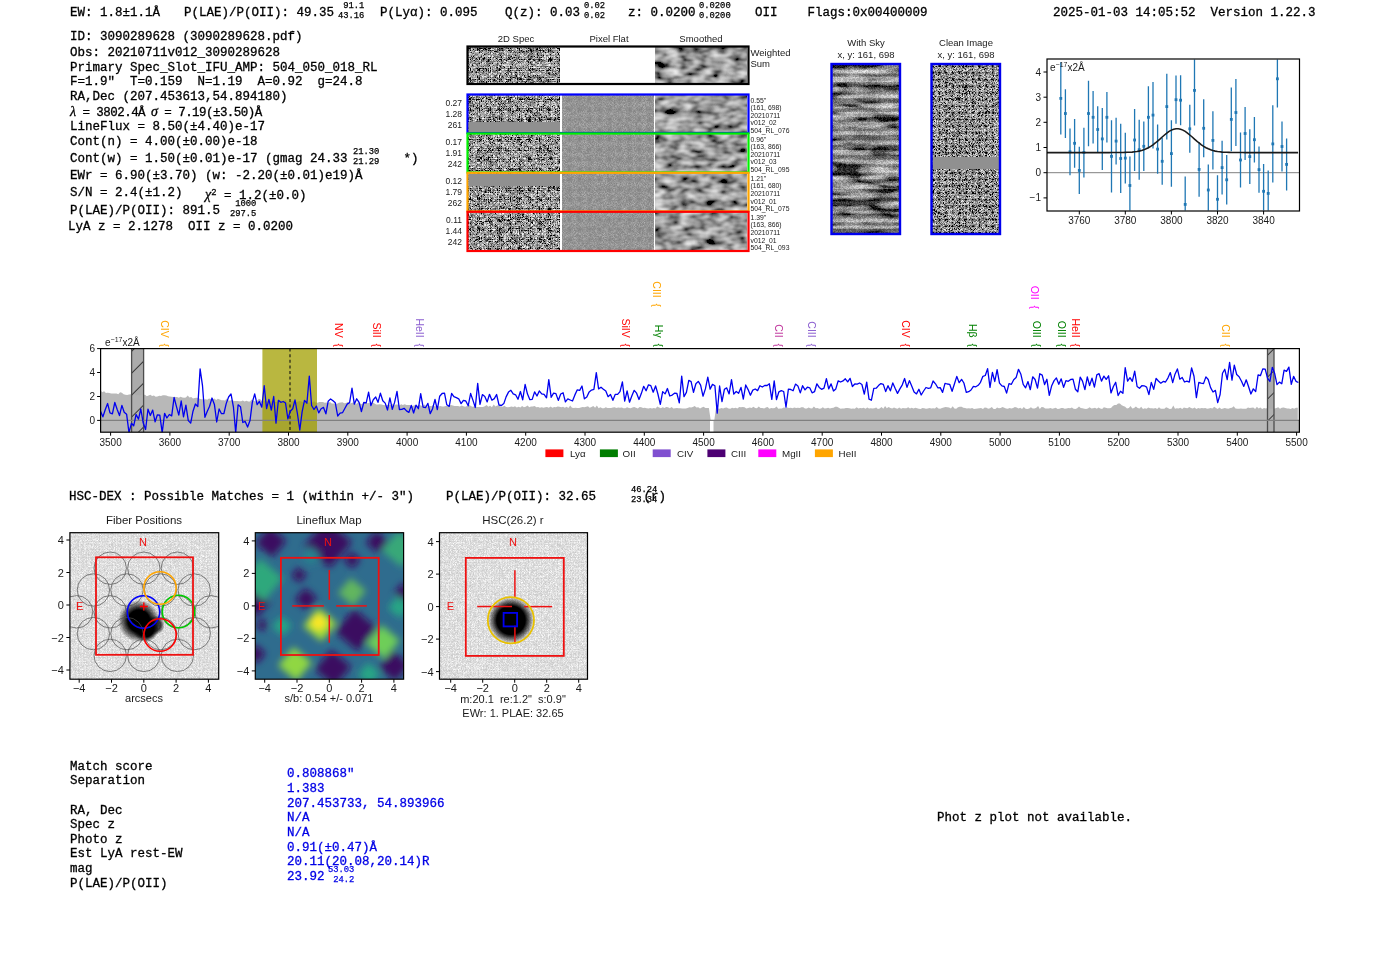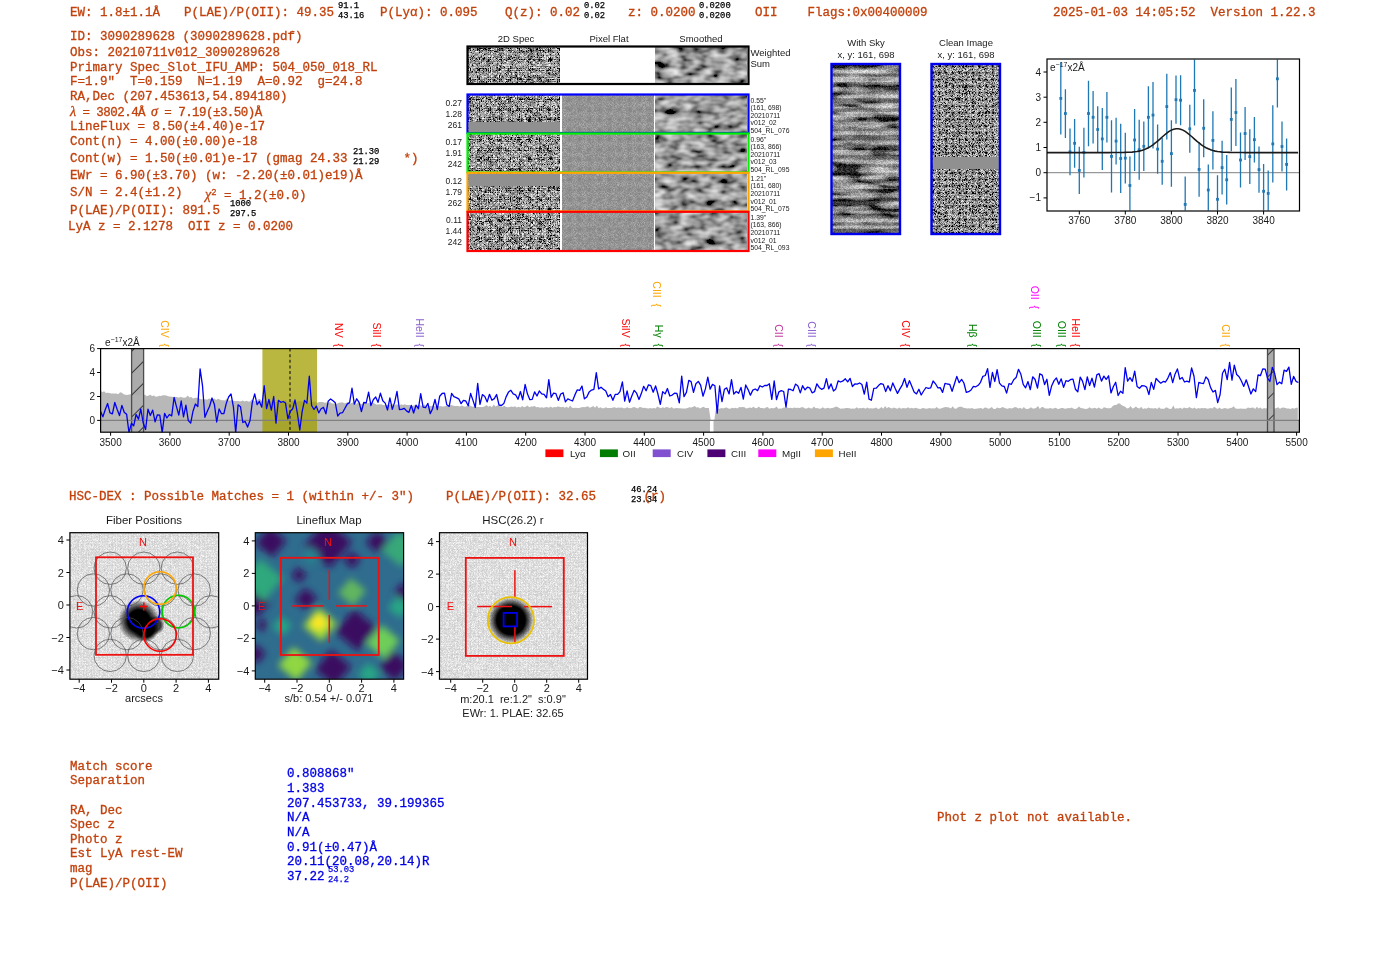--- a/index.html
+++ b/index.html
@@ -1,16 +1,16 @@
 <!DOCTYPE html>
 <html><head><meta charset="utf-8"><style>
 html,body{margin:0;padding:0;width:1400px;height:953px;background:#fff;overflow:hidden}
-.m{position:absolute;font:12.5px/12.5px "Liberation Mono",monospace;color:#c2410c;white-space:pre;-webkit-text-stroke:0.3px currentColor}
+.m{position:absolute;font:12.5px/12.5px "Liberation Mono",monospace;color:#000000;white-space:pre;-webkit-text-stroke:0.3px currentColor}
 .b{color:#0000e6}
-.fr{position:absolute;font:8.8px/9.2px "Liberation Mono",monospace;color:#000;white-space:pre;text-align:left;-webkit-text-stroke:0.25px currentColor}
+.fr{position:absolute;font:8.8px/9.2px "Liberation Mono",monospace;color:#000;white-space:pre;text-align:right;-webkit-text-stroke:0.25px currentColor}
 .frb{color:#0000e6}
 .m i{font-family:'Liberation Serif',serif;font-style:italic;font-size:14px}
 </style></head><body>
 
 <svg width="1400" height="953" style="position:absolute;left:0;top:0">
 <defs>
 <filter id="nzA" x="0" y="0" width="100%" height="100%">
  <feTurbulence type="turbulence" baseFrequency="0.45" numOctaves="2" seed="3"></feTurbulence>
  <feColorMatrix type="saturate" values="0"></feColorMatrix>
  <feComponentTransfer>
@@ -700,21 +700,21 @@
 <text x="329" y="702">s/b: 0.54 +/- 0.071</text>
 <text x="513" y="703">m:20.1&nbsp; re:1.2"&nbsp; s:0.9"</text>
 <text x="513" y="717">EWr: 1. PLAE: 32.65</text>
 </g>
   </svg>
 <div class="m" style="left:70px;top:6.5px">EW: 1.8±1.1Å</div>
 <div class="m" style="left:184px;top:6.5px">P(LAE)/P(OII): 49.35</div>
 <div class="fr" style="left:338px;top:2.3px">91.1
 43.16</div>
 <div class="m" style="left:380px;top:6.5px">P(Lyα): 0.095</div>
-<div class="m" style="left:505px;top:6.5px">Q(z): 0.02</div>
+<div class="m" style="left:505px;top:6.5px">Q(z): 0.03</div>
 <div class="fr" style="left:584px;top:2.3px">0.02
 0.02</div>
 <div class="m" style="left:628px;top:6.5px">z: 0.0200</div>
 <div class="fr" style="left:699px;top:2.3px">0.0200
 0.0200</div>
 <div class="m" style="left:755px;top:6.5px">OII    Flags:0x00400009</div>
 <div class="m" style="left:1053px;top:6.5px">2025-01-03 14:05:52  Version 1.22.3</div>
 <div class="m" style="left:70px;top:30.5px">ID: 3090289628 (3090289628.pdf)</div>
 <div class="m" style="left:70px;top:47.0px">Obs: 20210711v012_3090289628</div>
 <div class="m" style="left:70px;top:61.5px">Primary Spec_Slot_IFU_AMP: 504_050_018_RL</div>
@@ -743,20 +743,20 @@
 <div class="m" style="left:70px;top:775.2px">Separation</div>
 <div class="m" style="left:70px;top:761px">Match score</div>
 <div class="m" style="left:70px;top:804.5px">RA, Dec</div>
 <div class="m" style="left:70px;top:819.1px">Spec z</div>
 <div class="m" style="left:70px;top:833.7px">Photo z</div>
 <div class="m" style="left:70px;top:848.4px">Est LyA rest-EW</div>
 <div class="m" style="left:70px;top:863.0px">mag</div>
 <div class="m" style="left:70px;top:877.6px">P(LAE)/P(OII)</div>
 <div class="m b" style="left:287px;top:768.4px">0.808868"</div>
 <div class="m b" style="left:287px;top:783.0px">1.383</div>
-<div class="m b" style="left:287px;top:797.7px">207.453733, 39.199365</div>
+<div class="m b" style="left:287px;top:797.7px">207.453733, 54.893966</div>
 <div class="m b" style="left:287px;top:812.3px">N/A</div>
 <div class="m b" style="left:287px;top:826.9px">N/A</div>
 <div class="m b" style="left:287px;top:841.5px">0.91(±0.47)Å</div>
 <div class="m b" style="left:287px;top:856.2px">20.11(20.08,20.14)R</div>
-<div class="m b" style="left:287px;top:870.8px">37.22</div>
+<div class="m b" style="left:287px;top:870.8px">23.92</div>
 <div class="fr frb" style="left:328px;top:866.4px">53.03
 24.2</div>
 <div class="m" style="left:937px;top:811.5px">Phot z plot not available.</div>
 </body></html>

